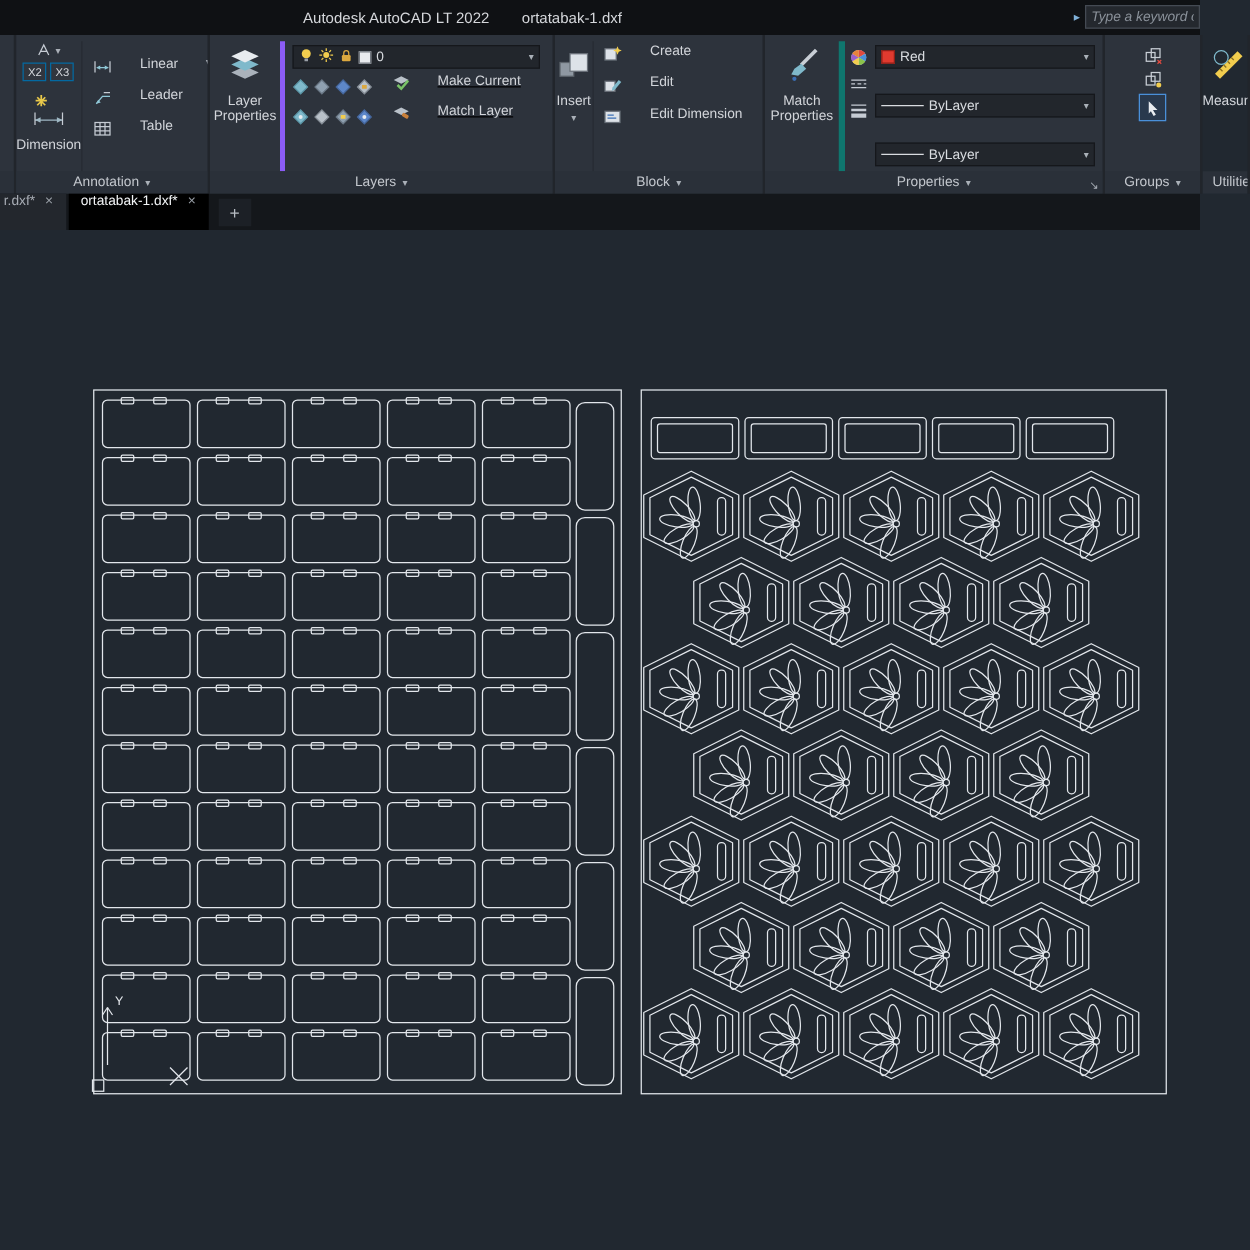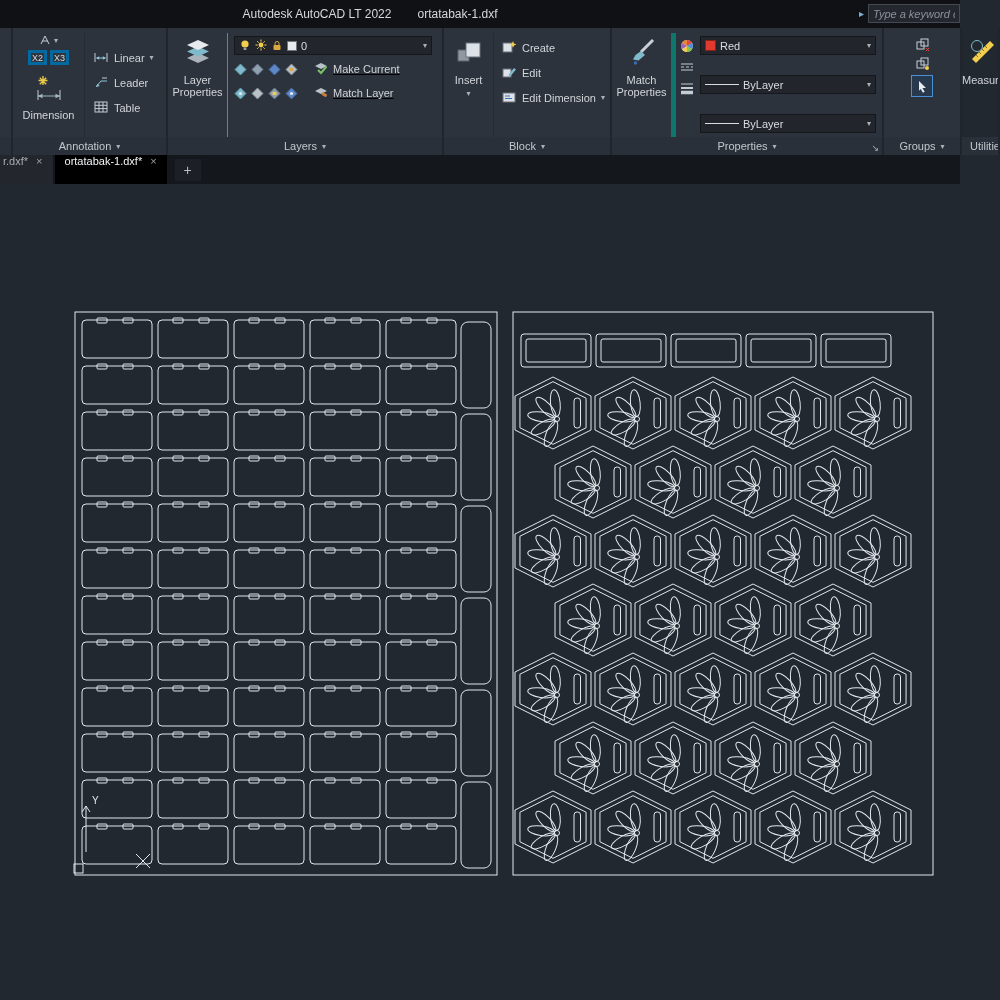--- a/index.html
+++ b/index.html
@@ -18,42 +18,42 @@
 
   
   .ribbon{position:absolute;top:28px;left:0;right:0;height:127px;background:#2d333c;display:flex;}
   .panel{position:relative;border-right:2px solid #21252b;display:flex;flex-direction:column;flex:0 0 auto;overflow:hidden;}
   .panel-body{flex:1;display:flex;padding-top:5px;}
   .panel-label{height:18px;font-size:11px;color:#c3c7cd;display:flex;align-items:center;justify-content:center;
     gap:5px;background:#2a3039;white-space:nowrap;cursor:pointer;position:relative;}
   .caret{font-size:8px;color:#aab0b8;}
   .bigbtn{display:flex;flex-direction:column;align-items:center;gap:3px;cursor:pointer;padding-top:4px;}
   .bigbtn .lbl{font-size:11px;line-height:12px;text-align:center;color:#d2d5da;white-space:normal;}
-  .rowbtn{display:flex;align-items:center;gap:5px;font-size:11px;color:#d2d5da;height:25px;padding:0 4px;cursor:pointer;white-space:nowrap;}
+  .rowbtn{display:flex;align-items:flex-start;gap:22px;font-size:11px;color:#d2d5da;height:25px;padding:0 4px;cursor:pointer;white-space:nowrap;}
   .combo{display:flex;align-items:center;background:#22262c;border:1px solid #15171b;height:19px;font-size:11px;
     color:#d9dce0;padding:0 4px;gap:4px;cursor:pointer;}
   .combo .caret{margin-left:auto;}
   .swatch-white{width:10px;height:10px;background:#e8eaee;border:1px solid #70767e;display:inline-block;}
   .swatch-red{width:11px;height:11px;background:#e03a2f;border:1px solid #8c1f18;display:inline-block;}
   .linepreview{width:34px;height:0;border-top:1px solid #d9dce0;display:inline-block;}
-  .xbox{border:3px solid #0369a1;background:#31363e;min-width:19px;height:15px;font-size:9px;display:inline-flex;
+  .xbox{border:1px solid #0369a1;background:#31363e;min-width:19px;height:15px;font-size:9px;display:inline-flex;
     align-items:center;justify-content:center;color:#d6d9de;cursor:pointer;padding:0 1px;}
   .hlbox{border:1px solid #4a90d9;background:#29394d;display:inline-flex;align-items:center;justify-content:center;
     width:22px;height:22px;cursor:pointer;}
   .toolico{display:inline-flex;cursor:pointer;}
   .expander{position:absolute;right:3px;bottom:2px;font-size:9px;color:#aab0b8;cursor:pointer;}
 
   
   .p-sliver{flex:0 0 13px;background:#2d333c;}
   .p-annotation{flex-basis:155px;}
   .ann-left{width:72px;display:flex;flex-direction:column;align-items:center;border-right:1px solid #262b32;}
   .xrow{display:flex;align-items:center;gap:3px;margin:1px 0 3px 0;}
   .ann-right{flex:1;display:flex;flex-direction:column;padding-top:12px;padding-left:4px;}
   .p-layers{flex-basis:276px;}
-  .layers-big{width:60px;border-right:1px solid #8b5cf6;}
+  .layers-big{width:60px;border-right:4px solid #8b5cf6;}
   .layers-right{flex:1;display:flex;flex-direction:column;gap:4px;padding:3px 6px 0 6px;}
   .tool-row{display:flex;align-items:center;gap:4px;text-decoration:underline;}
   .tool-row .rowbtn{margin-left:8px;height:20px;}
   .p-block{flex-basis:168px;}
   .block-big{width:50px;border-right:1px solid #262b32;}
   .block-right{flex:1;display:flex;flex-direction:column;padding-top:2px;padding-left:3px;}
   .p-properties{flex-basis:272px;}
   .props-big{width:64px;border-right:5px solid #0f766e;}
   .props-mini{width:22px;display:flex;flex-direction:column;gap:7px;padding-top:6px;align-items:center;}
   .props-combos{flex:1;display:flex;flex-direction:column;gap:20px;padding:3px 6px 0 2px;}

